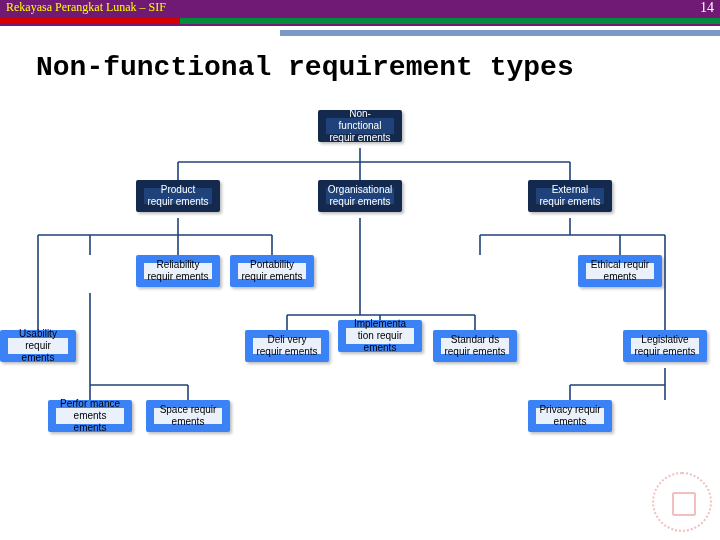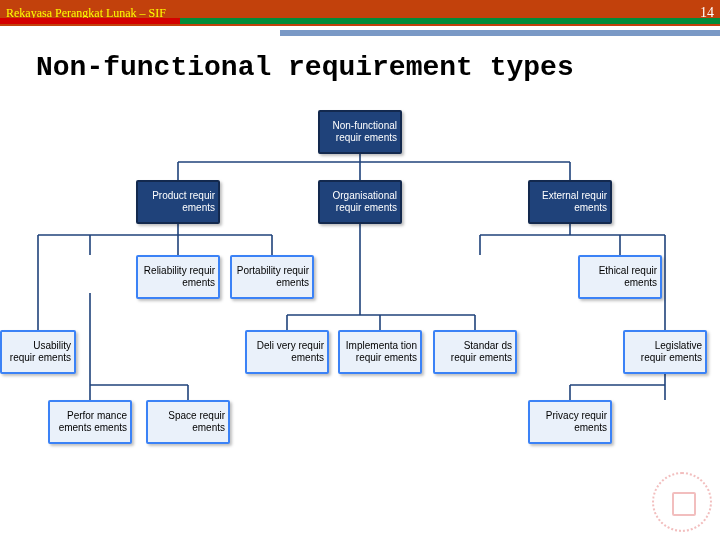--- a/index.html
+++ b/index.html
@@ -1,22 +1,22 @@
 <!DOCTYPE html>
 <html><head>
 <meta charset="utf-8">
 <style>
   html,body{margin:0;padding:0;width:720px;height:540px;background:#fff;font-family:Arial,Helvetica,sans-serif;overflow:hidden}
-  .topbar{position:absolute;left:0;top:0;right:0;height:26px;background:#c2410c;color:#ff0;font-family:"Comic Sans MS",cursive;font-size:12px;display:flex;align-items:center;justify-content:space-between;padding:0 6px}
+  .topbar{position:absolute;left:0;top:0;right:0;height:26px;background:#701a75;color:#ff0;font-family:"Comic Sans MS",cursive;font-size:12px;display:flex;align-items:flex-start;justify-content:space-between;padding:0 6px}
   .topbar .pg{color:#fff;font-size:14px}
   .accent1{position:absolute;left:0;right:0;top:18px;height:6px;background:linear-gradient(to right,#d40000 0 25%,#008c3a 25% 100%)}
   .accent2{position:absolute;left:280px;right:0;top:30px;height:6px;background:#7a99c6}
   .title{position:absolute;left:36px;top:52px;font-family:Liberation Mono, monospace;font-weight:700;font-size:28px;color:#000}
   .diagram{position:absolute;left:0;top:100px;width:720px;height:410px}
-  .node{position:absolute;width:84px;height:44px;border:2px solid #3b82f6;background:#eaf1fa;border-radius:2px;box-shadow:2px 2px 3px rgba(0,0,0,.25);font-size:10px;line-height:12px;color:#000;text-align:right;display:flex;align-items:center;justify-content:center;padding:2px 3px;box-sizing:border-box}
+  .node{position:absolute;width:84px;height:32px;border:8px solid #3b82f6;background:#eaf1fa;border-radius:2px;box-shadow:2px 2px 3px rgba(0,0,0,.25);font-size:10px;line-height:12px;color:#000;text-align:center;display:flex;align-items:center;justify-content:center;padding:2px 3px;box-sizing:border-box}
   .node.dark{background:#1f427a;color:#fff;border-color:#13294e}
   svg.lines{position:absolute;left:0;top:0;width:720px;height:410px}
   svg.lines line{stroke:#1f427a;stroke-width:1.6}
   .logo{position:absolute;right:8px;bottom:8px;width:60px;height:60px;opacity:.25;font-size:7px;color:#888;text-align:center}
   .logo .ring{position:absolute;inset:0;border:2px dotted #c00;border-radius:50%}
   .logo .ctr{position:absolute;left:20px;top:20px;width:20px;height:20px;border:2px solid #c00;border-radius:2px}
 </style>
 </head>
 <body>
 
@@ -80,21 +80,21 @@
 
   <div class="node" style="left:136px;top:155px">Reliability requir ements</div>
   <div class="node" style="left:230px;top:155px">Portability requir ements</div>
 
   <div class="node" style="left:0px;top:230px;width:76px">Usability requir ements</div>
 
   <div class="node" style="left:48px;top:300px">Perfor mance ements ements</div>
   <div class="node" style="left:146px;top:300px">Space requir ements</div>
 
   <div class="node" style="left:245px;top:230px">Deli very requir ements</div>
-  <div class="node" style="left:338px;top:230px">Implementa  tion requir ements</div>
+  <div class="node" style="left:338px;top:220px">Implementa  tion requir ements</div>
   <div class="node" style="left:433px;top:230px">Standar ds requir ements</div>
 
   <div class="node" style="left:578px;top:155px">Ethical requir ements</div>
 
   <div class="node" style="left:623px;top:230px">Legislative requir ements</div>
 
   <div class="node" style="left:528px;top:300px">Privacy requir ements</div>
 </div>
 
 <div class="logo">

